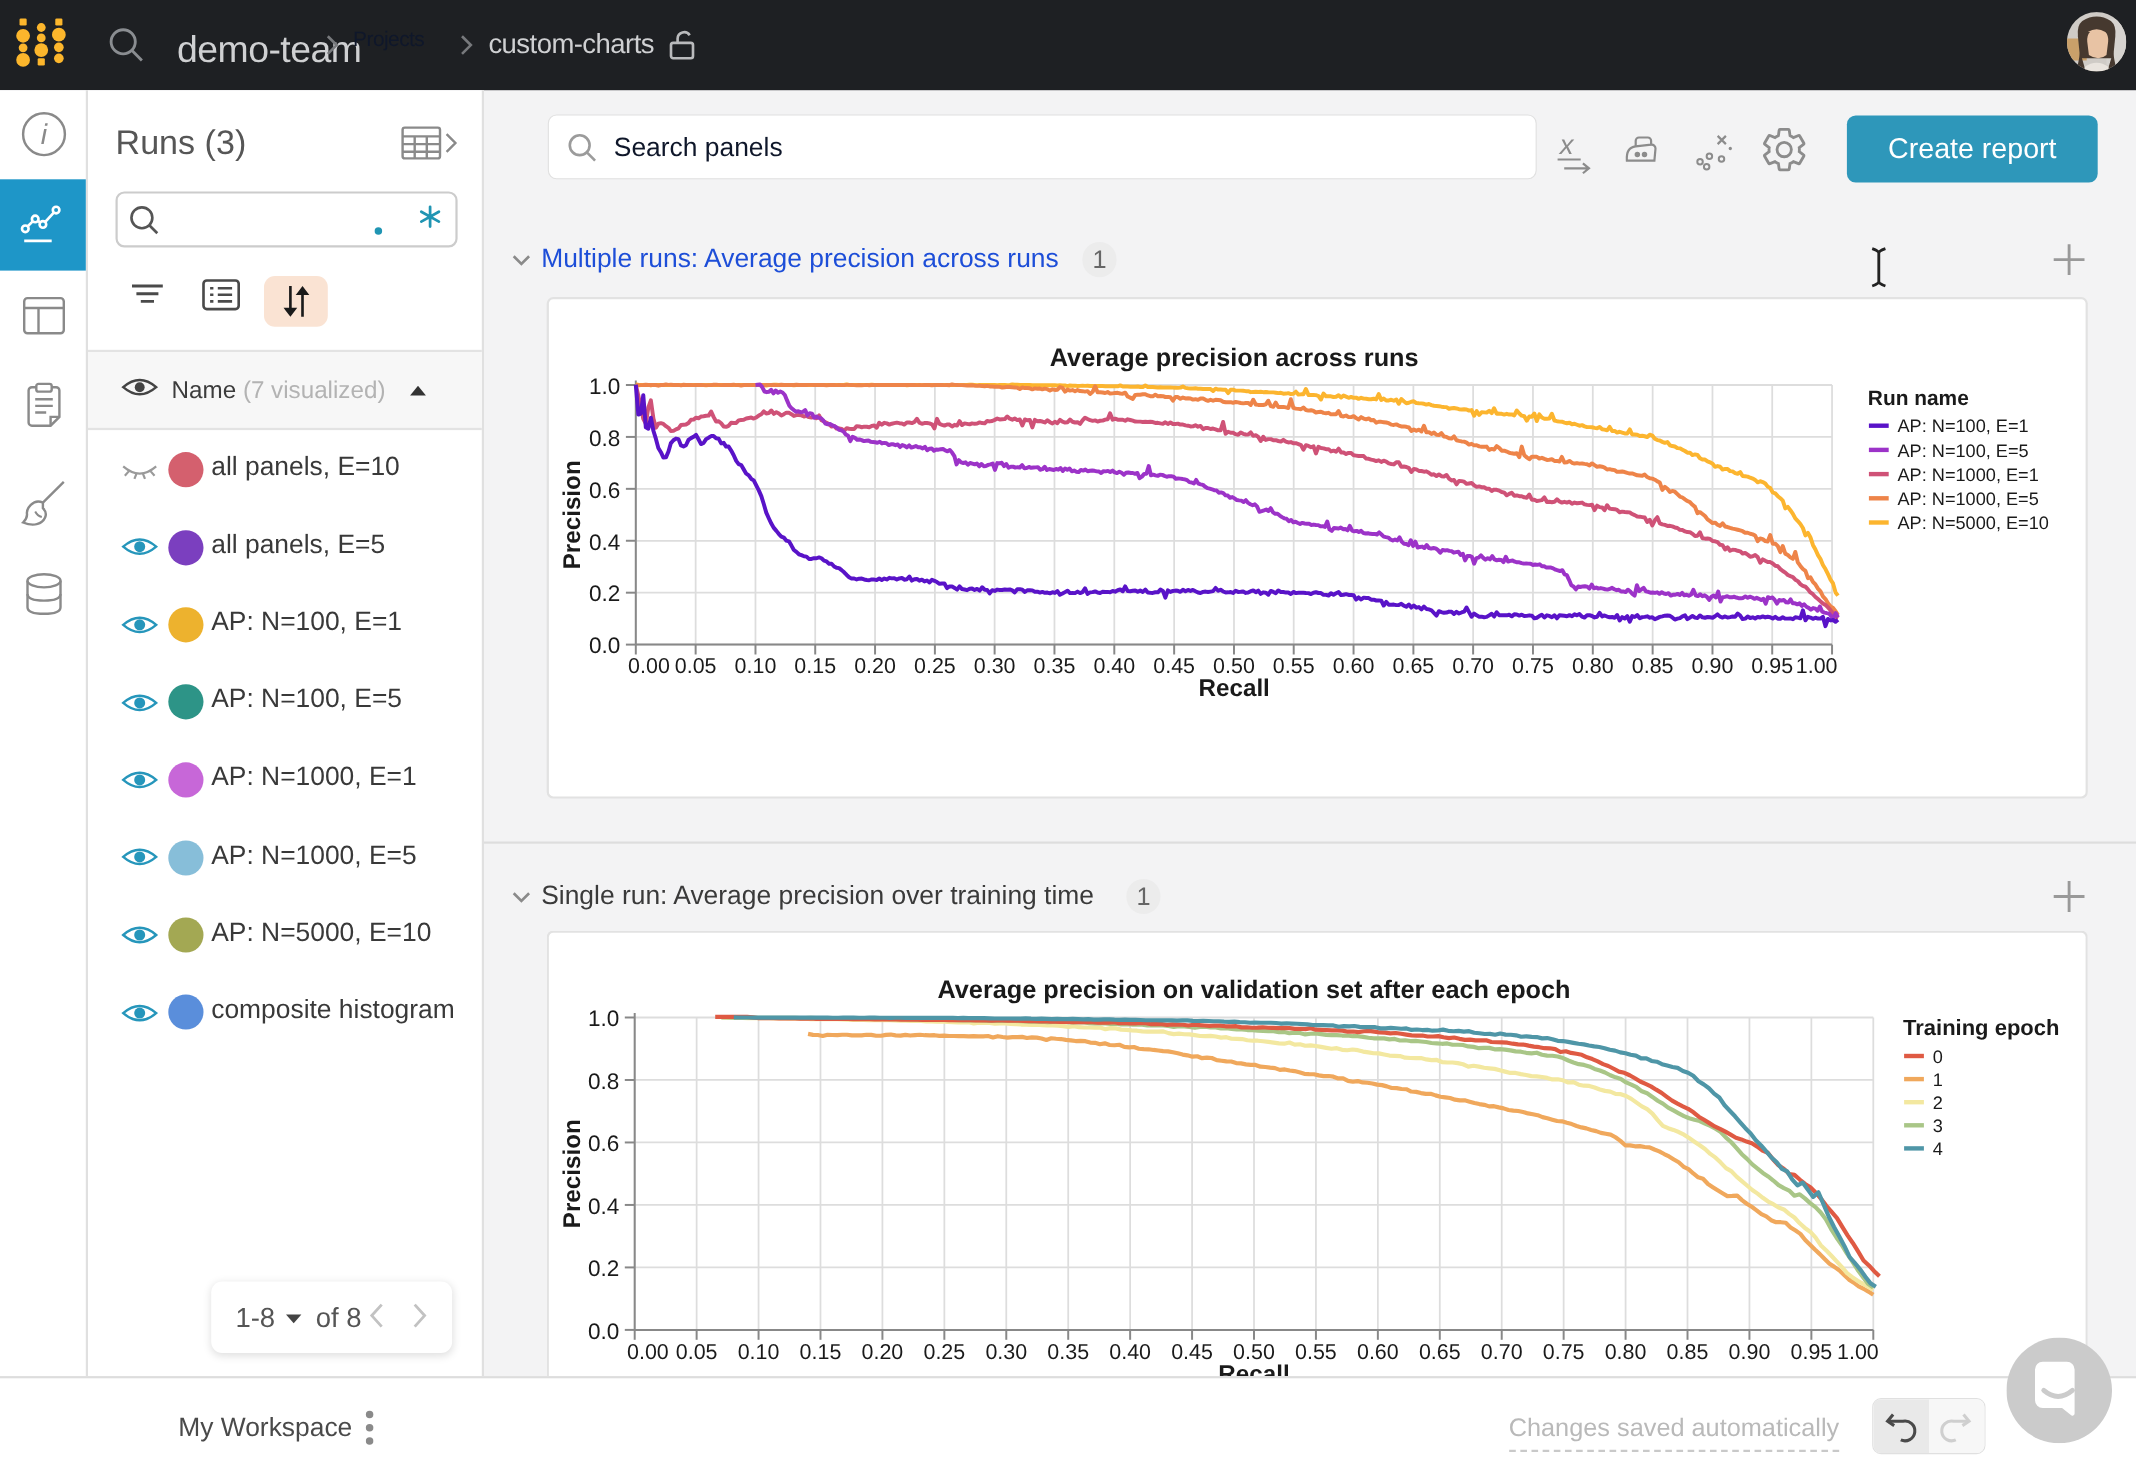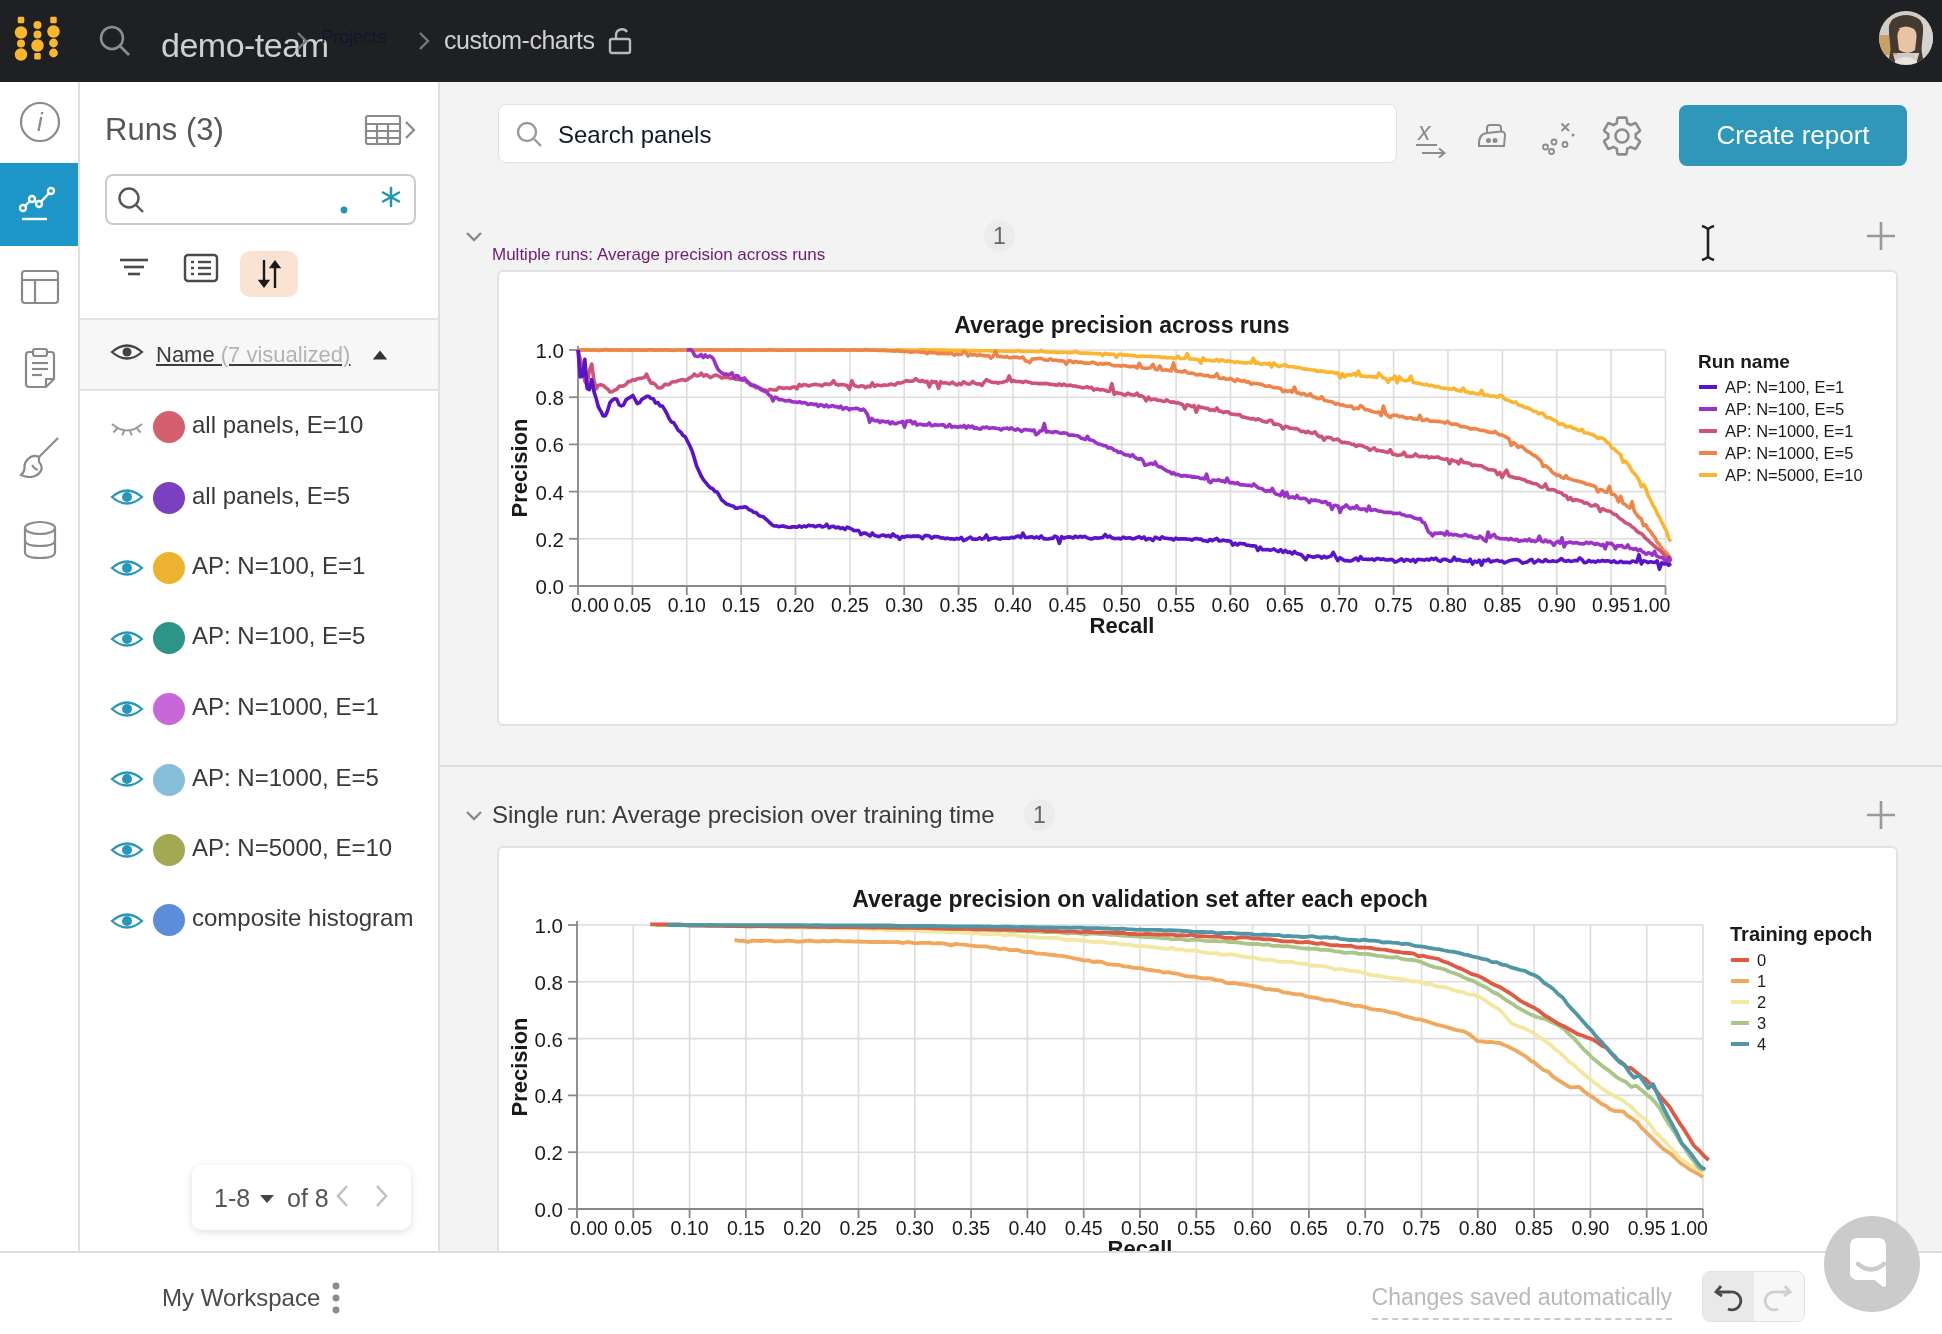--- a/index.html
+++ b/index.html
@@ -50,21 +50,21 @@
     <path d="M19.14,12.94c0.04-0.3,0.06-0.61,0.06-0.94c0-0.32-0.02-0.64-0.07-0.94l2.03-1.58c0.18-0.14,0.23-0.41,0.12-0.61l-1.92-3.32c-0.12-0.22-0.37-0.29-0.59-0.22l-2.39,0.96c-0.5-0.38-1.03-0.7-1.62-0.94L14.4,2.81c-0.04-0.24-0.24-0.41-0.48-0.41h-3.84c-0.24,0-0.43,0.17-0.47,0.41L9.25,5.35C8.66,5.59,8.12,5.92,7.63,6.29L5.24,5.33c-0.22-0.08-0.47,0-0.59,0.22L2.74,8.87C2.62,9.08,2.66,9.34,2.86,9.48l2.03,1.58C4.84,11.36,4.8,11.69,4.8,12s0.02,0.64,0.07,0.94l-2.03,1.58c-0.18,0.14-0.23,0.41-0.12,0.61l1.92,3.32c0.12,0.22,0.37,0.29,0.59,0.22l2.39-0.96c0.5,0.38,1.03,0.7,1.62,0.94l0.36,2.54c0.05,0.24,0.24,0.41,0.48,0.41h3.84c0.24,0,0.44-0.17,0.47-0.41l0.36-2.54c0.59-0.24,1.13-0.56,1.62-0.94l2.39,0.96c0.22,0.08,0.47,0,0.59-0.22l1.92-3.32c0.12-0.22,0.07-0.47-0.12-0.61L19.14,12.94z"></path>
     <circle cx="12" cy="12" r="3.4"></circle>
   </g>
 </svg>
 
 <div class="abs" style="left:1679px;top:105px;width:228px;height:61px;background:#2e97ba;border-radius:8px;color:#fff;font-size:26px;text-align:center;line-height:61px;">Create report</div>
 
 <svg class="abs" style="left:462px;top:224px;" width="24" height="24" viewBox="0 0 24 24">
     <path d="M5 9 l7 7 l7 -7" fill="none" stroke="#8a8a8a" stroke-width="2.4"></path>
   </svg>
-<div class="abs" style="left:492px;top:222px;font-size:17px;color:#701a75;margin-top:23px;">Multiple runs: Average precision across runs</div>
+<div class="abs" style="left:492px;top:222px;font-size:24px;color:#1d4ed8;">Multiple runs: Average precision across runs</div>
 <div class="abs" style="left:984px;top:220px;width:31px;height:32px;background:#ececec;border-radius:16px;color:#666;font-size:23px;text-align:center;line-height:32px;">1</div>
 <svg class="abs" style="left:1863px;top:218px;" width="36" height="36" viewBox="0 0 36 36">
     <path d="M18 4 v28 M4 18 h28" stroke="#999" stroke-width="2.6"></path>
   </svg>
 <svg class="abs" style="left:1698px;top:223px;" width="20" height="40" viewBox="0 0 20 40">
     <path d="M4 3 q6 2 6 4 q0 -2 6 -4 M10 7 v26 M4 37 q6 -2 6 -4 q0 2 6 4" fill="none" stroke="#222" stroke-width="2.6"></path>
   </svg>
 
 <div class="abs" style="left:497px;top:270px;width:1401px;height:456px;background:#fff;border:2px solid #e2e2e2;border-radius:6px;"></div>
 <svg class="abs" style="left:440px;top:82px;" width="1502" height="700" viewBox="440 82 1502 700">
@@ -454,21 +454,21 @@
       <path d="M28 33 v-25" fill="none"></path>
       <path d="M24.2 12 l3.8 -5 l3.8 5 z"></path>
     </g>
   </svg>
 <div class="abs" style="left:80px;top:318px;width:358px;height:2px;background:#e3e3e3;"></div>
 <div class="abs" style="left:80px;top:320px;width:358px;height:71px;background:#f7f7f7;border-bottom:2px solid #e3e3e3;"></div>
 <svg class="abs" style="left:109px;top:340px;" width="36" height="30" viewBox="0 0 36 30">
     <path d="M3 12 q15 -13 30 0 q-15 13 -30 0 z" fill="none" stroke="#444" stroke-width="2.2"></path>
     <circle cx="18" cy="12" r="4.5" fill="#444"></circle>
   </svg>
-<div class="abs" style="left:156px;top:342px;font-size:22px;color:#3c3c3c;text-decoration:underline;">Name <span style="color:#b3b3b3;">(7 visualized)</span></div>
+<div class="abs" style="left:156px;top:342px;font-size:22px;color:#3c3c3c;">Name <span style="color:#b3b3b3;">(7 visualized)</span></div>
 <svg class="abs" style="left:369px;top:347px;" width="22" height="18" viewBox="0 0 24 20">
     <path d="M12 4 l8 10 h-16 z" fill="#333"></path>
   </svg>
 
 <svg class="abs" style="left:109px;top:412px;" width="36" height="30" viewBox="0 0 36 30">
     <path d="M3 12 q15 13 30 0 M8 16.5 l-3.5 4 M15 18.8 l-1.8 4.6 M21 18.8 l1.8 4.6 M28 16.5 l3.5 4" fill="none" stroke="#9a9a9a" stroke-width="2"></path>
   </svg>
 <div class="abs" style="left:153px;top:411px;width:32px;height:32px;border-radius:50%;background:#d4606e;"></div>
 <div class="abs" style="left:192px;top:411px;font-size:24px;color:#393939;">all panels, E=10</div>
 <svg class="abs" style="left:109px;top:482px;" width="36" height="30" viewBox="0 0 36 30">

